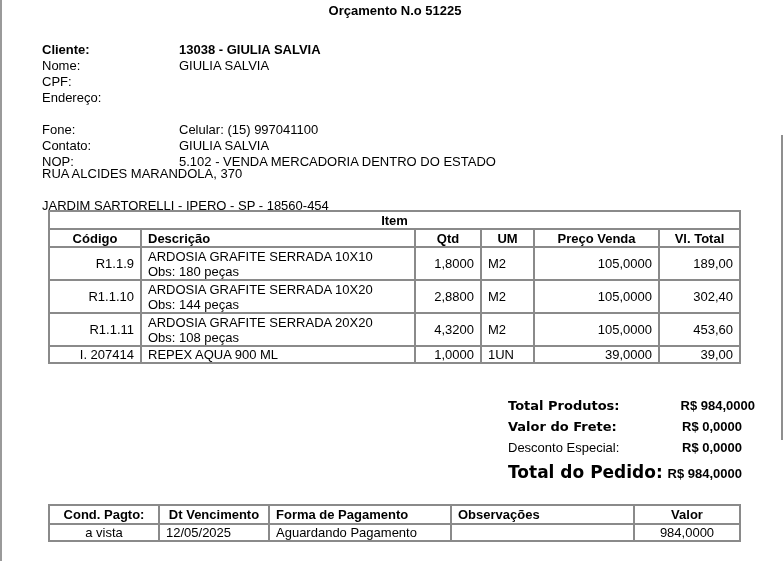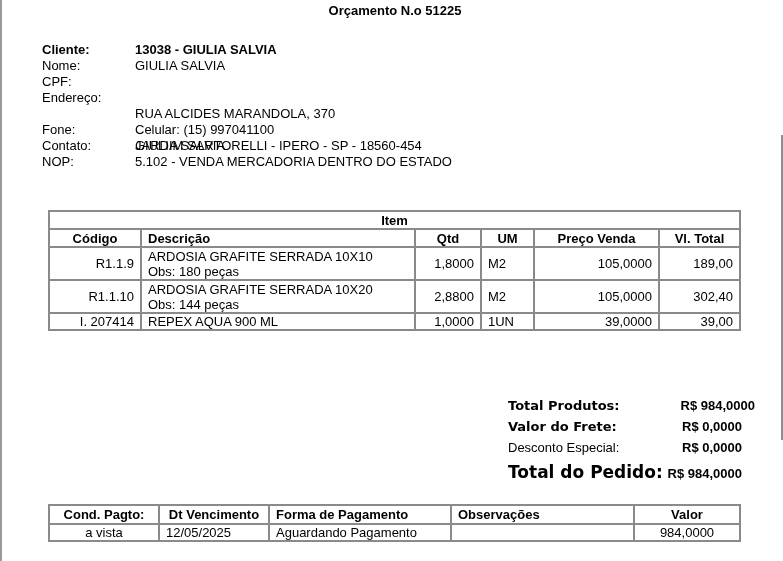--- a/index.html
+++ b/index.html
@@ -5,22 +5,22 @@
   html, body { margin:0; padding:0; }
   body {
     width:783px; height:561px; position:relative; overflow:hidden;
     background:#ffffff; color:#000;
     font-family:"Liberation Sans", sans-serif; font-size:13px;
   }
   .left-rule { position:absolute; left:0; top:0; width:2px; height:561px; background:#9a9a9a; }
   .right-rule { position:absolute; left:781px; top:135px; width:2px; height:305px; background:#8f8f8f; }
   .title { position:absolute; left:0; width:790px; top:3px; text-align:center; font-weight:bold; font-size:13px; }
   .info { position:absolute; left:42px; top:42px; }
-  .info-row { display:flex; line-height:16px; height:16px; }
-  .info-row.tall { height:32px; }
+  .info-row { display:flex; line-height:16px; height:16px;gap:44px; }
+  .info-row.tall { height:32px;flex-direction:column; }
   .info-label { width:93px; }
   .info-value { white-space:pre-line; }
   .bold { font-weight:bold; }
 
   table.items, table.pay {
     position:absolute; border-collapse:collapse;
     border:2px solid #7a7a7a;
   }
   table.items { left:48px; top:210px; width:693px; }
   table.items td, table.items th, table.pay td, table.pay th {
@@ -128,20 +128,31 @@
     <td class="c-code">R1.1.10</td>
     <td class="c-desc">
       <div>ARDOSIA GRAFITE SERRADA 10X20</div>
       <div>Obs: 144 peças</div>
     </td>
     <td class="c-qtd">2,8800</td>
     <td class="c-um">M2</td>
     <td class="c-preco">105,0000</td>
     <td class="c-total">302,40</td>
   </tr>
+  <tr class="row-2">
+    <td class="c-code">R1.1.11</td>
+    <td class="c-desc">
+      <div>ARDOSIA GRAFITE SERRADA 20X20</div>
+      <div>Obs: 108 peças</div>
+    </td>
+    <td class="c-qtd">4,3200</td>
+    <td class="c-um">M2</td>
+    <td class="c-preco">105,0000</td>
+    <td class="c-total">453,60</td>
+  </tr>
   <tr class="row-1">
     <td class="c-code">I. 207414</td>
     <td class="c-desc">REPEX AQUA 900 ML</td>
     <td class="c-qtd">1,0000</td>
     <td class="c-um">1UN</td>
     <td class="c-preco">39,0000</td>
     <td class="c-total">39,00</td>
   </tr>
 </tbody>
   </table>

